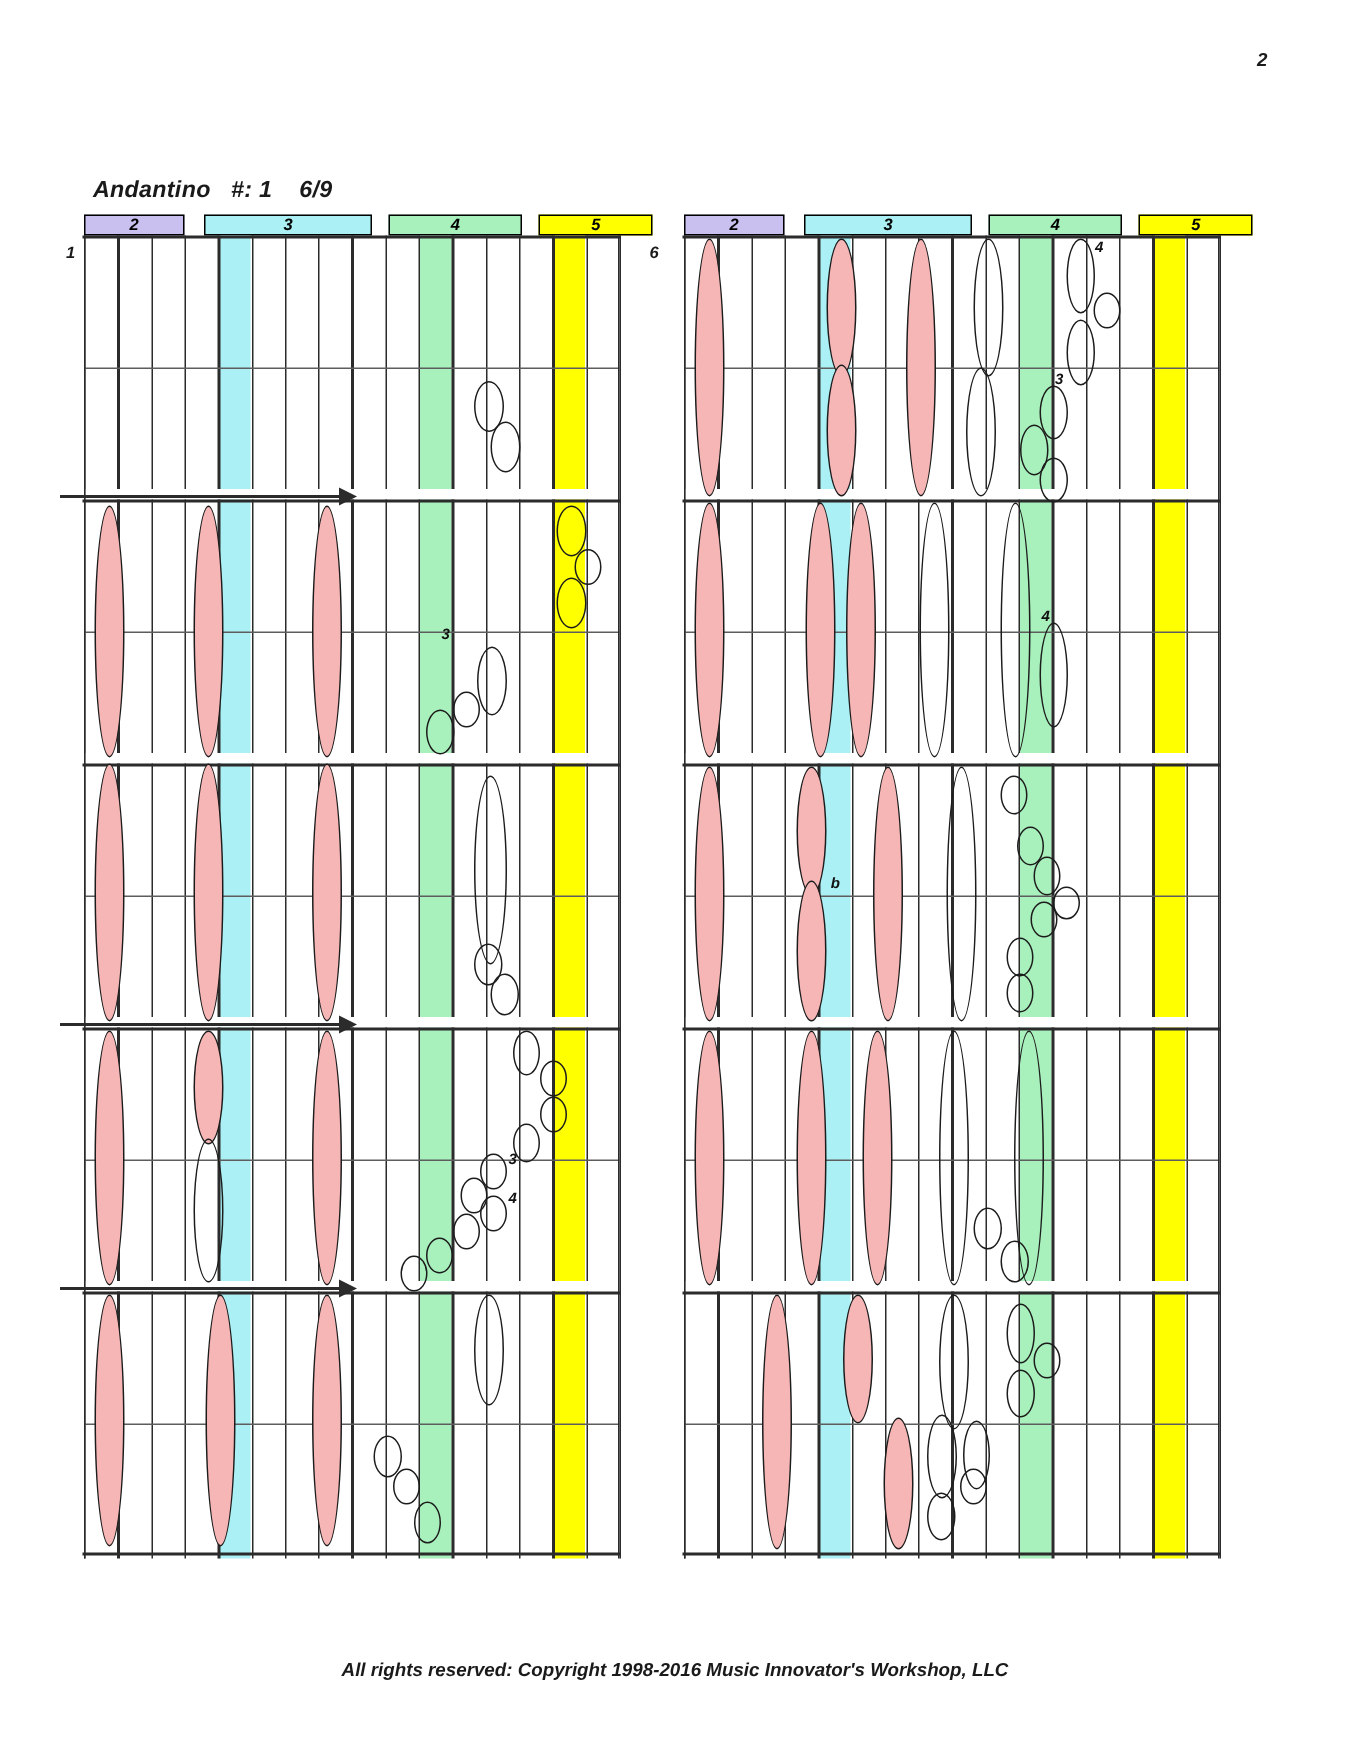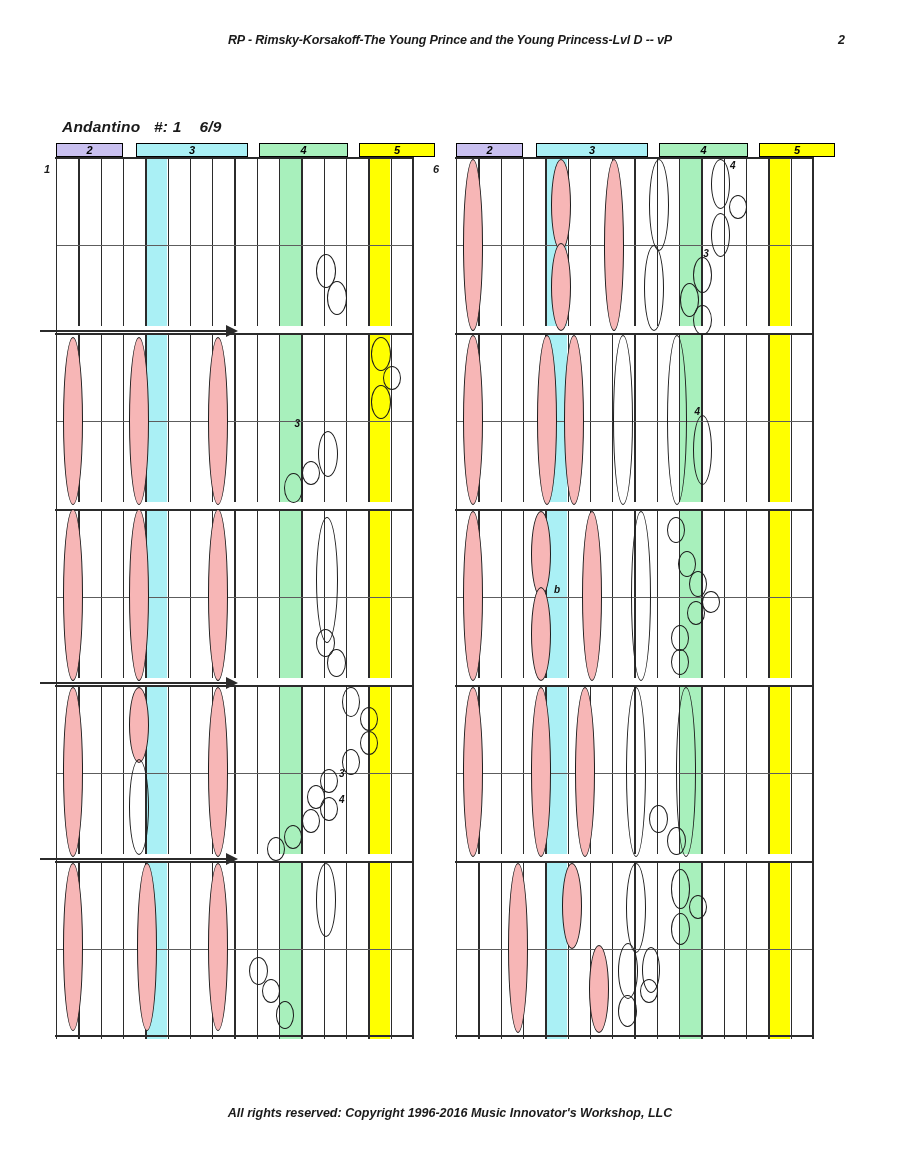--- a/index.html
+++ b/index.html
@@ -189,21 +189,20 @@
     text-align: center;
     font-size: 12.5px;
     font-weight: bold;
     font-style: italic;
   }
 </style>
 </head>
 <body>
 
 <div class="page-header">
-  <div class="header-title">RP - Rimsky-Korsakoff-The Young Prince and the Young Princess-Lvl D --  vP</div>
   <div class="header-page-no">2</div>
 </div>
 
 <div class="tempo-line">Andantino   #: 1    6/9</div>
 
 <div class="measure-number" id="measure-num-left">1</div>
 <div class="measure-number" id="measure-num-right">6</div>
 
 <div class="system" id="system-left">
     <div class="color-bar-row">
@@ -390,13 +389,13 @@
       <div class="note" style="left: 215.08px; top: 756px; width: 19px; height: 32px;"></div>
       <div class="note" style="left: 183.86px; top: 822px; width: 18px; height: 24px;"></div>
       <div class="glyph" style="left: 274.06px; top: 4px;">4</div>
       <div class="glyph" style="left: 247.3px; top: 92px;">3</div>
       <div class="glyph" style="left: 238.38px; top: 250px;">4</div>
       <div class="glyph" style="left: 97.89px; top: 428px;">b</div>
       <div class="grid-outer"></div>
     </div>
   </div>
 
-<div class="page-footer">All rights reserved: Copyright 1996-2016  Music Innovator's Workshop, LLC</div>
+<div class="page-footer">All rights reserved: Copyright 1998-2016  Music Innovator's Workshop, LLC</div>
 
 </body></html>

